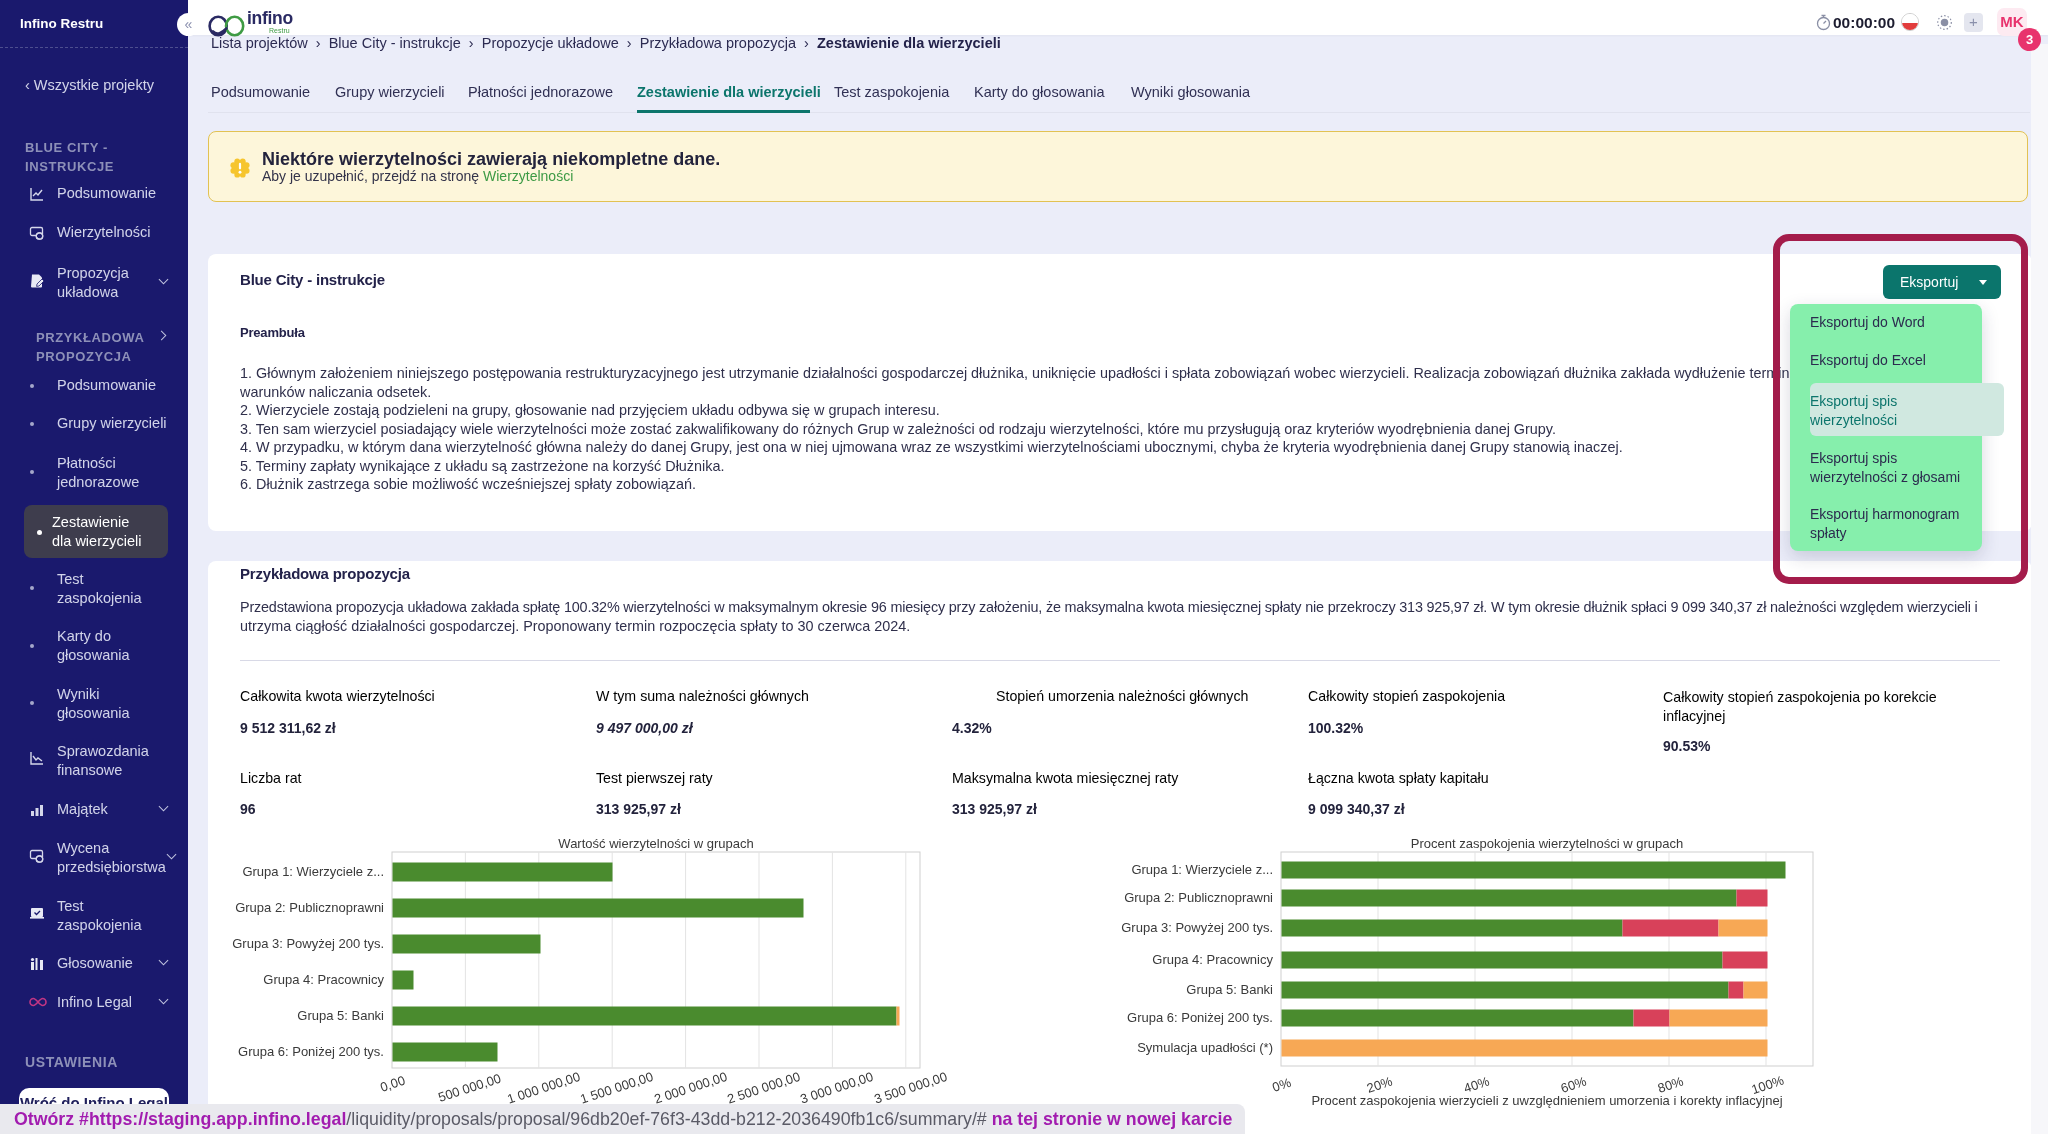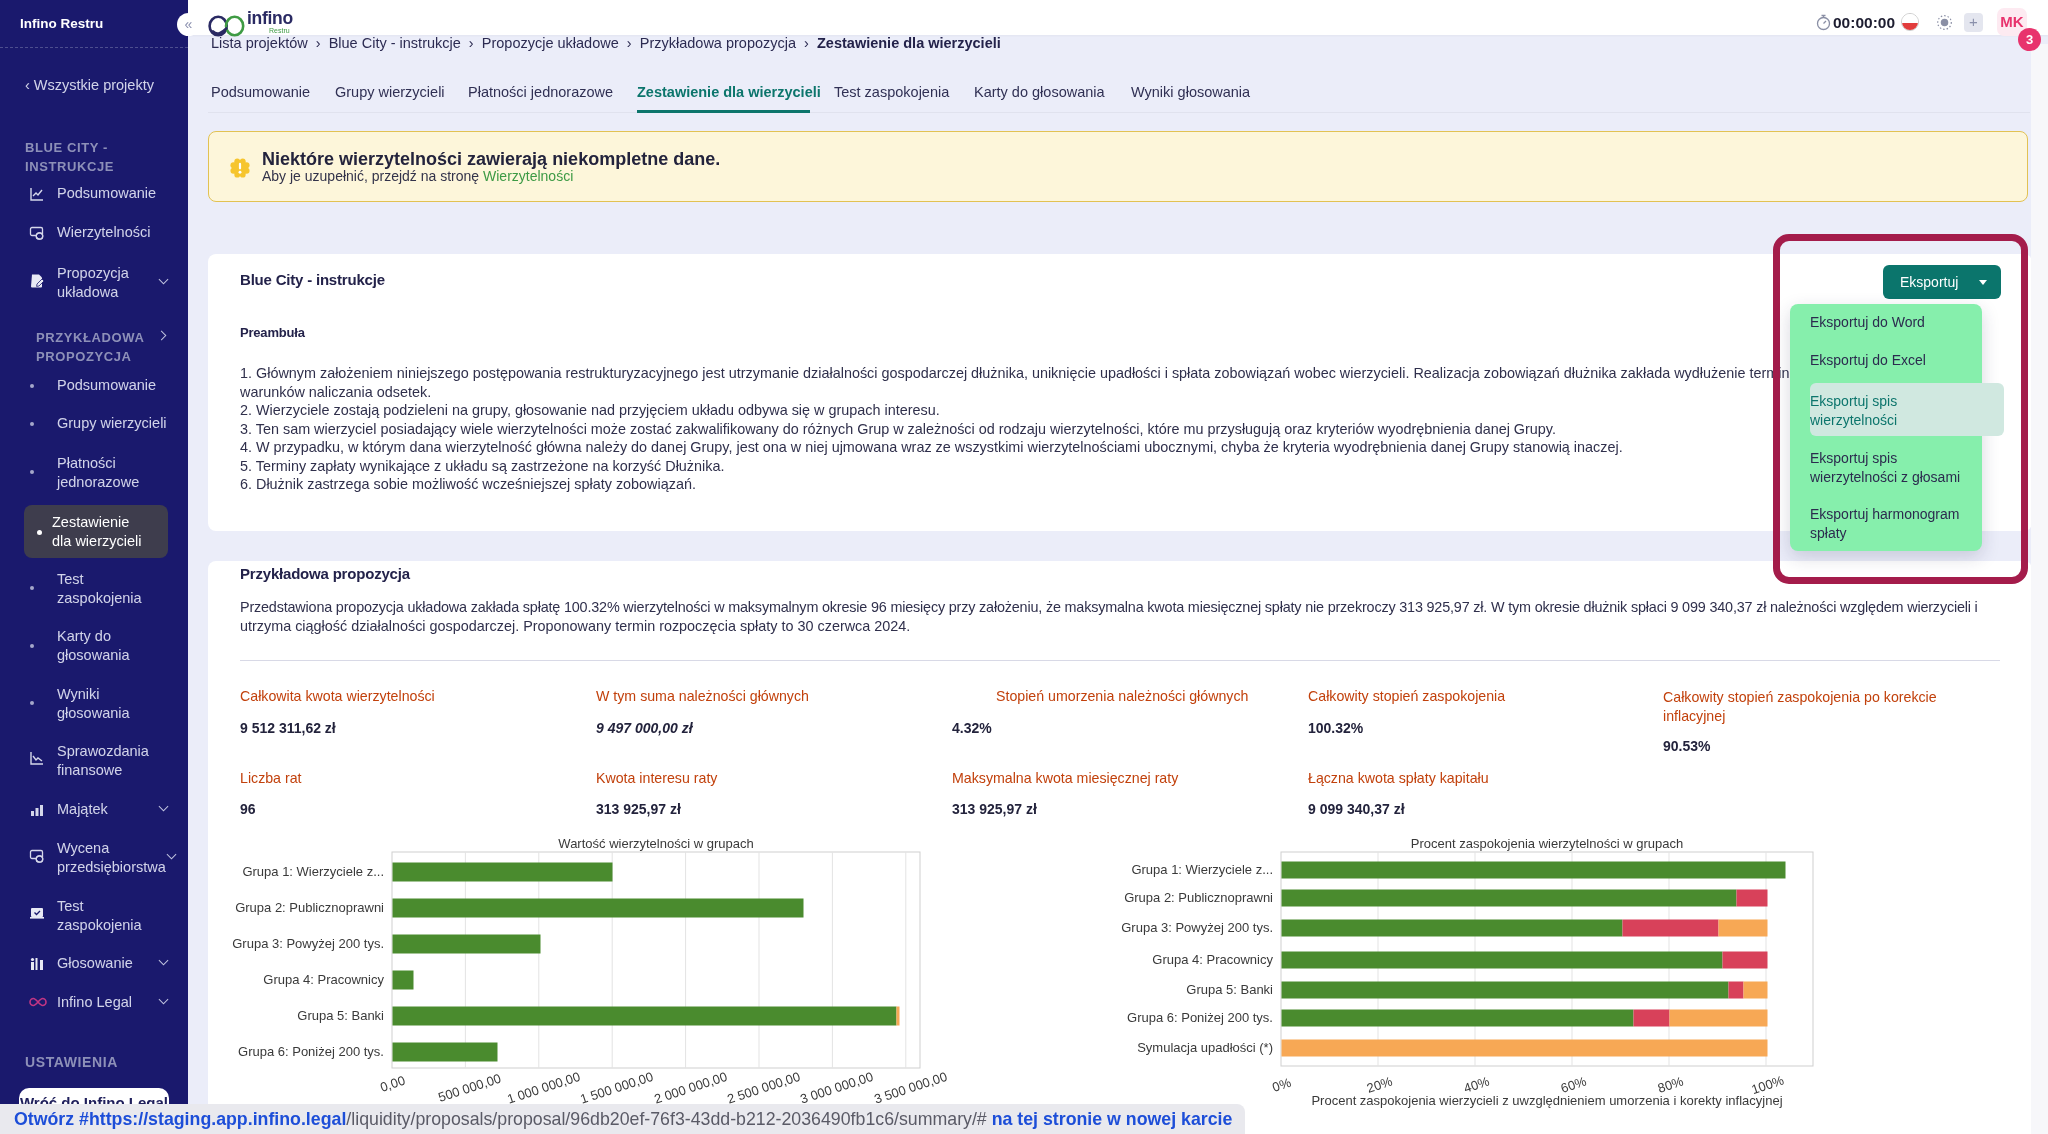--- a/index.html
+++ b/index.html
@@ -41,37 +41,37 @@
   #alert .l1 { position:absolute; left:53px; top:17px; font-size:18px; font-weight:bold; color:#23233c; }
   #alert .l2 { position:absolute; left:53px; top:36px; font-size:14px; color:#33334a; }
   #alert .l2 a { color:#3d9a45; text-decoration:none; }
 
   .card { position:absolute; background:#fff; border-radius:8px; z-index:2; }
   #card1 { left:208px; top:254px; width:1824px; height:277px; }
   #card2 { left:208px; top:561px; width:1824px; height:620px; }
   .ttl { position:absolute; left:32px; font-size:15px; font-weight:bold; color:#23224a; letter-spacing:-0.2px; }
   .para { position:absolute; left:32px; font-size:14.4px; color:#30304c; line-height:18.6px; white-space:nowrap; overflow:hidden; width:1760px; }
 
-  .stat-l { position:absolute; font-size:14.2px; color:#c2410c; }
+  .stat-l { position:absolute; font-size:14.2px; color:#000000; }
   .stat-v { position:absolute; font-size:14px; font-weight:bold; color:#23233c; }
   #divider { position:absolute; left:240px; top:660px; width:1760px; border-top:1px solid #d8d9e6; z-index:3; }
 
   
   #redbox { position:absolute; left:1773px; top:234px; width:255px; height:350px; border:7px solid #a41c4b; border-radius:16px; z-index:50; }
   #expbtn { position:absolute; left:1883px; top:265px; width:118px; height:34px; background:#0b756c; border-radius:6px; z-index:51; color:#fff; font-size:14px; }
   #expbtn .t { position:absolute; left:17px; top:9px; }
   #expbtn .tri { position:absolute; right:14px; top:15px; width:0; height:0; border-left:4.5px solid transparent; border-right:4.5px solid transparent; border-top:5.5px solid #fff; }
   #dropdown { position:absolute; left:1790px; top:304px; width:192px; height:247px; background:#86efac; border-radius:8px; box-shadow:0 6px 18px rgba(40,40,80,0.18); z-index:52; font-size:14px; color:#2b2b4e; }
   #dropdown div { position:absolute; left:20px; line-height:19px; z-index:2; }
   #dd-hl { position:absolute; left:10px; top:79px; width:194px; height:53px; background:#d0e8e0; border-radius:6px; }
   .ddteal { color:#0c756c; }
 
   
   #status { position:absolute; left:0; top:1104px; width:1245px; height:30px; background:#e9e9ee; border-radius:0 8px 0 0; z-index:60; font-size:17.75px; color:#5a5a66; line-height:30px; padding-left:14px; white-space:nowrap; }
-  #status b { color:#1d4ed8; }
+  #status b { color:#a21caf; }
 
   #scrolltrack { position:absolute; left:2031px; top:44px; width:17px; height:1090px; background:#f7f7fa; z-index:25; }
 </style>
 </head>
 <body>
 
 <div id="scrolltrack"></div>
 
 <div id="crumbs">Lista projektów &nbsp;›&nbsp; Blue City - instrukcje &nbsp;›&nbsp; Propozycje układowe &nbsp;›&nbsp; Przykładowa propozycja &nbsp;›&nbsp; <b>Zestawienie dla wierzycieli</b></div>
 
@@ -130,21 +130,21 @@
 <div class="stat-v" style="left:596px; top:720px; z-index:3;font-style:italic;">9 497 000,00 zł</div>
 <div class="stat-l" style="left:996px; top:688px; z-index:3;">Stopień umorzenia należności głównych</div>
 <div class="stat-v" style="left:952px; top:720px; z-index:3;">4.32%</div>
 <div class="stat-l" style="left:1308px; top:688px; z-index:3;">Całkowity stopień zaspokojenia</div>
 <div class="stat-v" style="left:1308px; top:720px; z-index:3;">100.32%</div>
 <div class="stat-l" style="left:1663px; top:688px; z-index:3; width:300px; line-height:19px; white-space:normal;">Całkowity stopień zaspokojenia po korekcie inflacyjnej</div>
 <div class="stat-v" style="left:1663px; top:738px; z-index:3;">90.53%</div>
 
 <div class="stat-l" style="left:240px; top:770px; z-index:3;">Liczba rat</div>
 <div class="stat-v" style="left:240px; top:801px; z-index:3;">96</div>
-<div class="stat-l" style="left:596px; top:770px; z-index:3;">Kwota interesu raty</div>
+<div class="stat-l" style="left:596px; top:770px; z-index:3;">Test pierwszej raty</div>
 <div class="stat-v" style="left:596px; top:801px; z-index:3;">313 925,97 zł</div>
 <div class="stat-l" style="left:952px; top:770px; z-index:3;">Maksymalna kwota miesięcznej raty</div>
 <div class="stat-v" style="left:952px; top:801px; z-index:3;">313 925,97 zł</div>
 <div class="stat-l" style="left:1308px; top:770px; z-index:3;">Łączna kwota spłaty kapitału</div>
 <div class="stat-v" style="left:1308px; top:801px; z-index:3;">9 099 340,37 zł</div>
 
 <svg style="position:absolute; left:230px; top:834px; z-index:3; overflow:visible;" width="710" height="290" font-family="Liberation Sans, sans-serif">
   <text x="426" y="14" font-size="13" fill="#3a3a3a" text-anchor="middle">Wartość wierzytelności w grupach</text>
   <rect x="162" y="18" width="528" height="216" fill="#fff" stroke="#cfcfcf" stroke-width="1"></rect>
   <g stroke="#e3e3e3" stroke-width="1">

